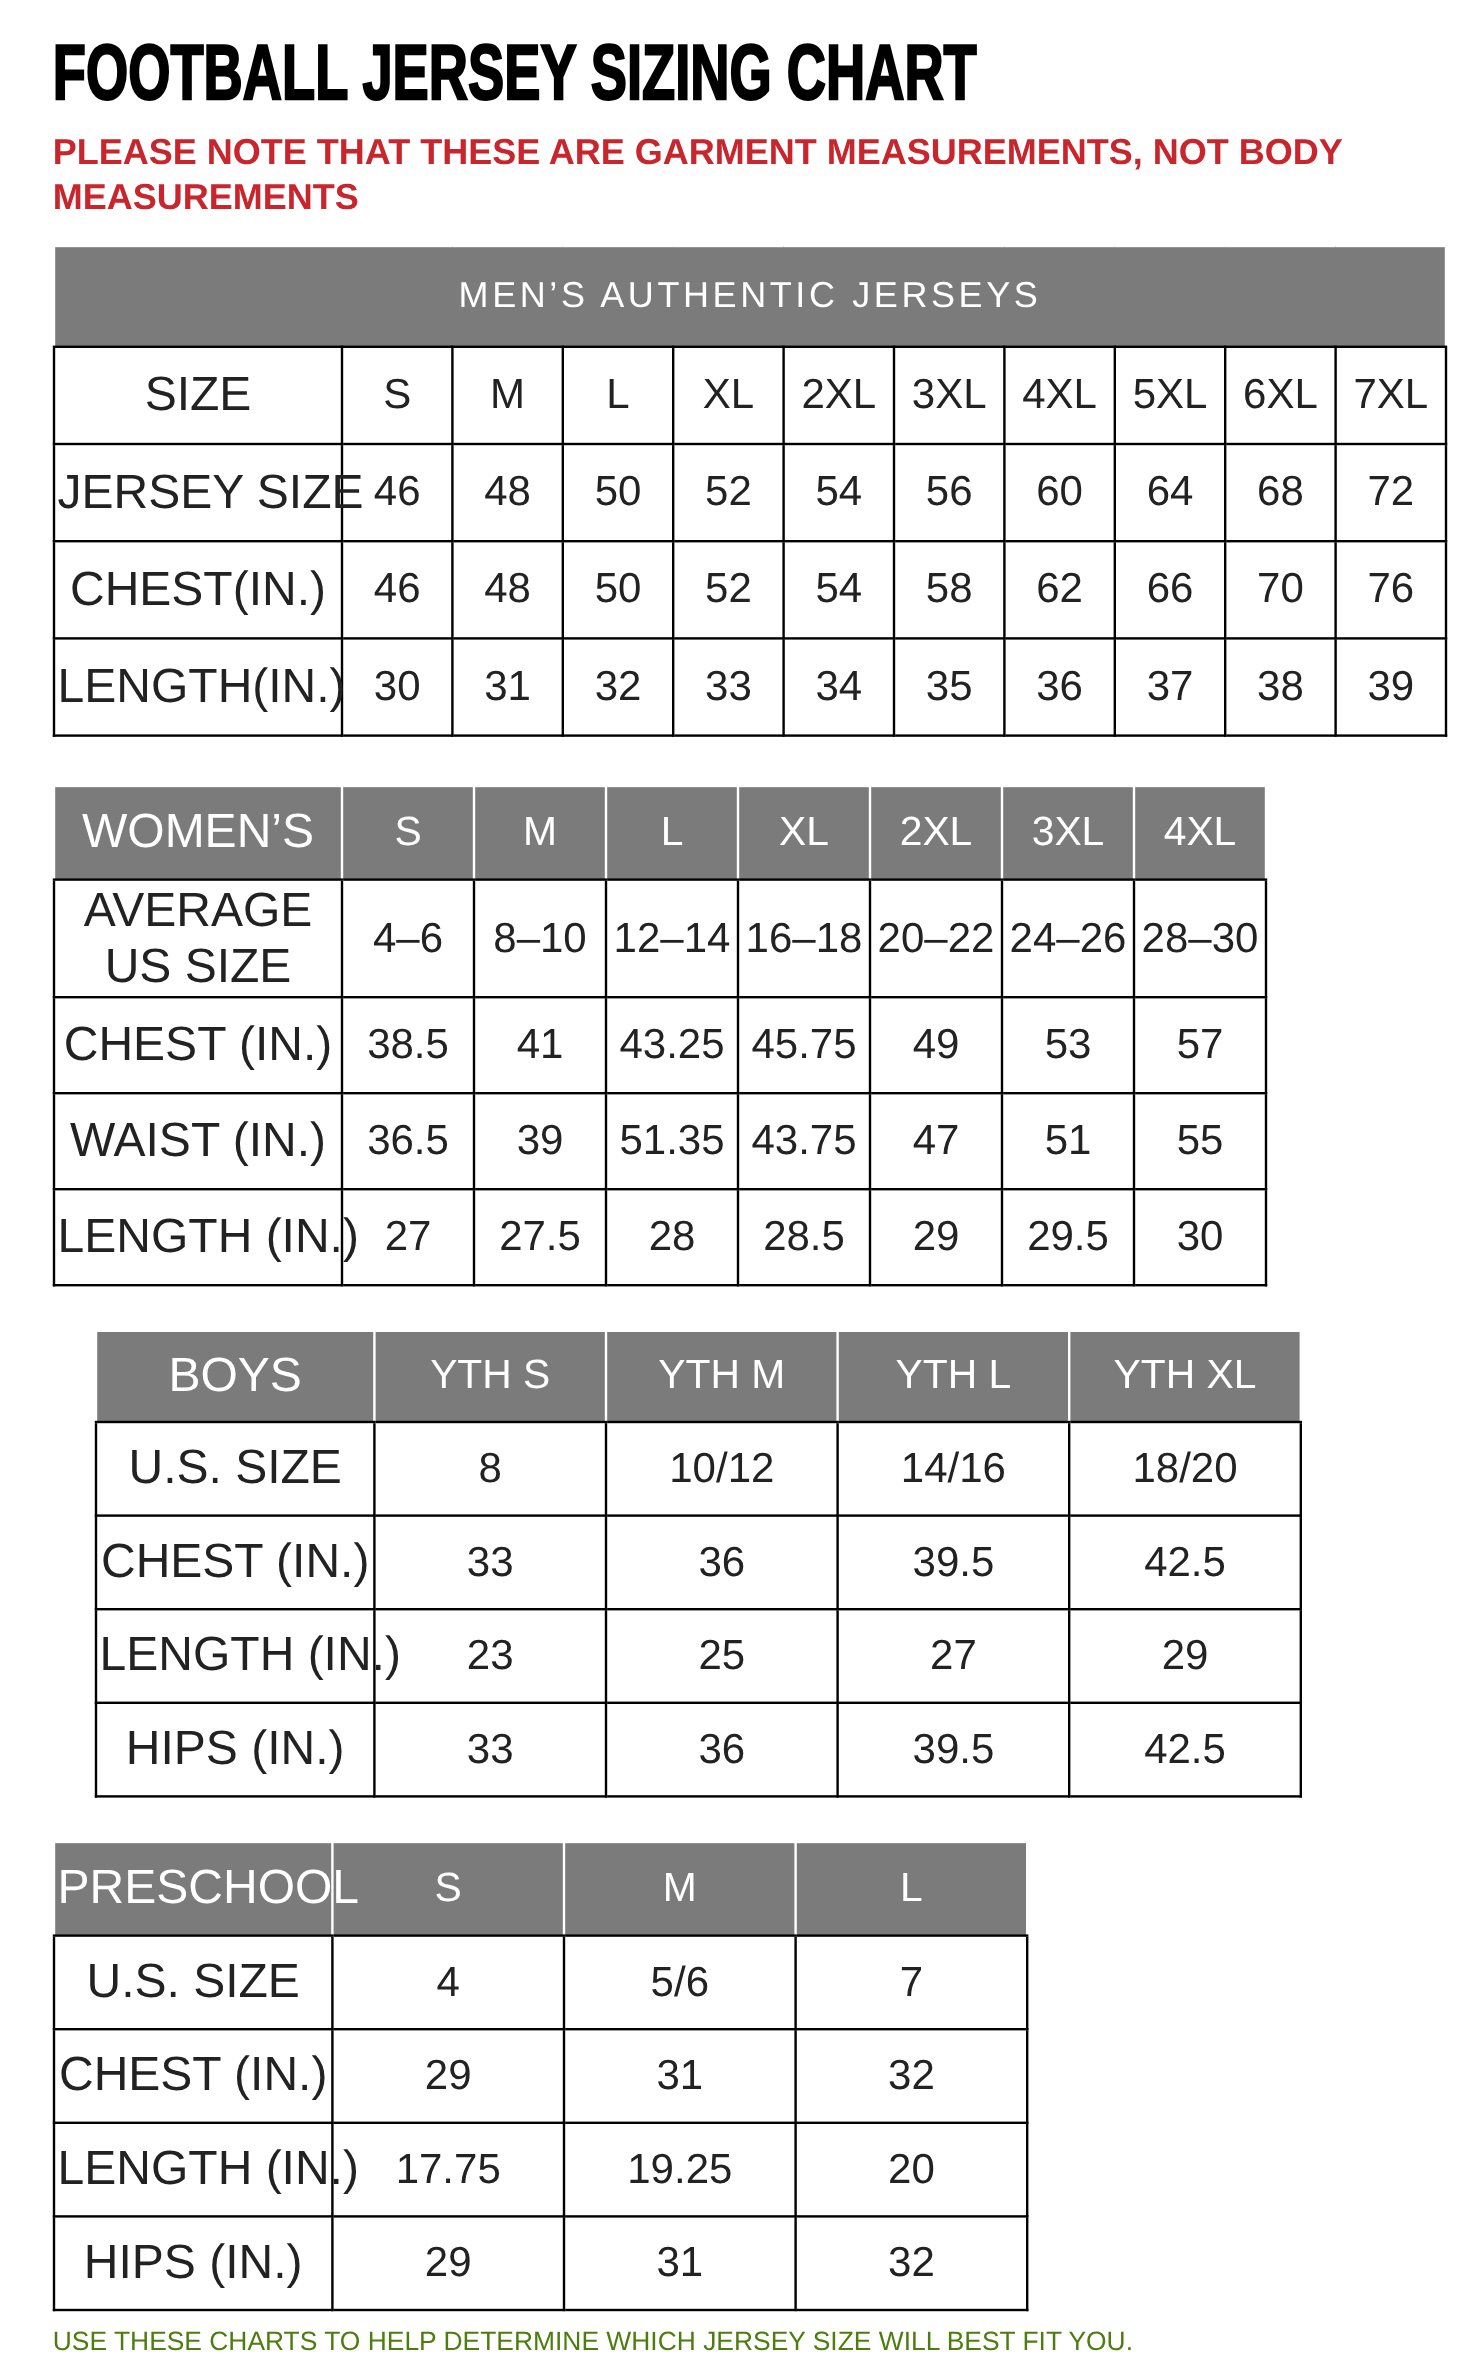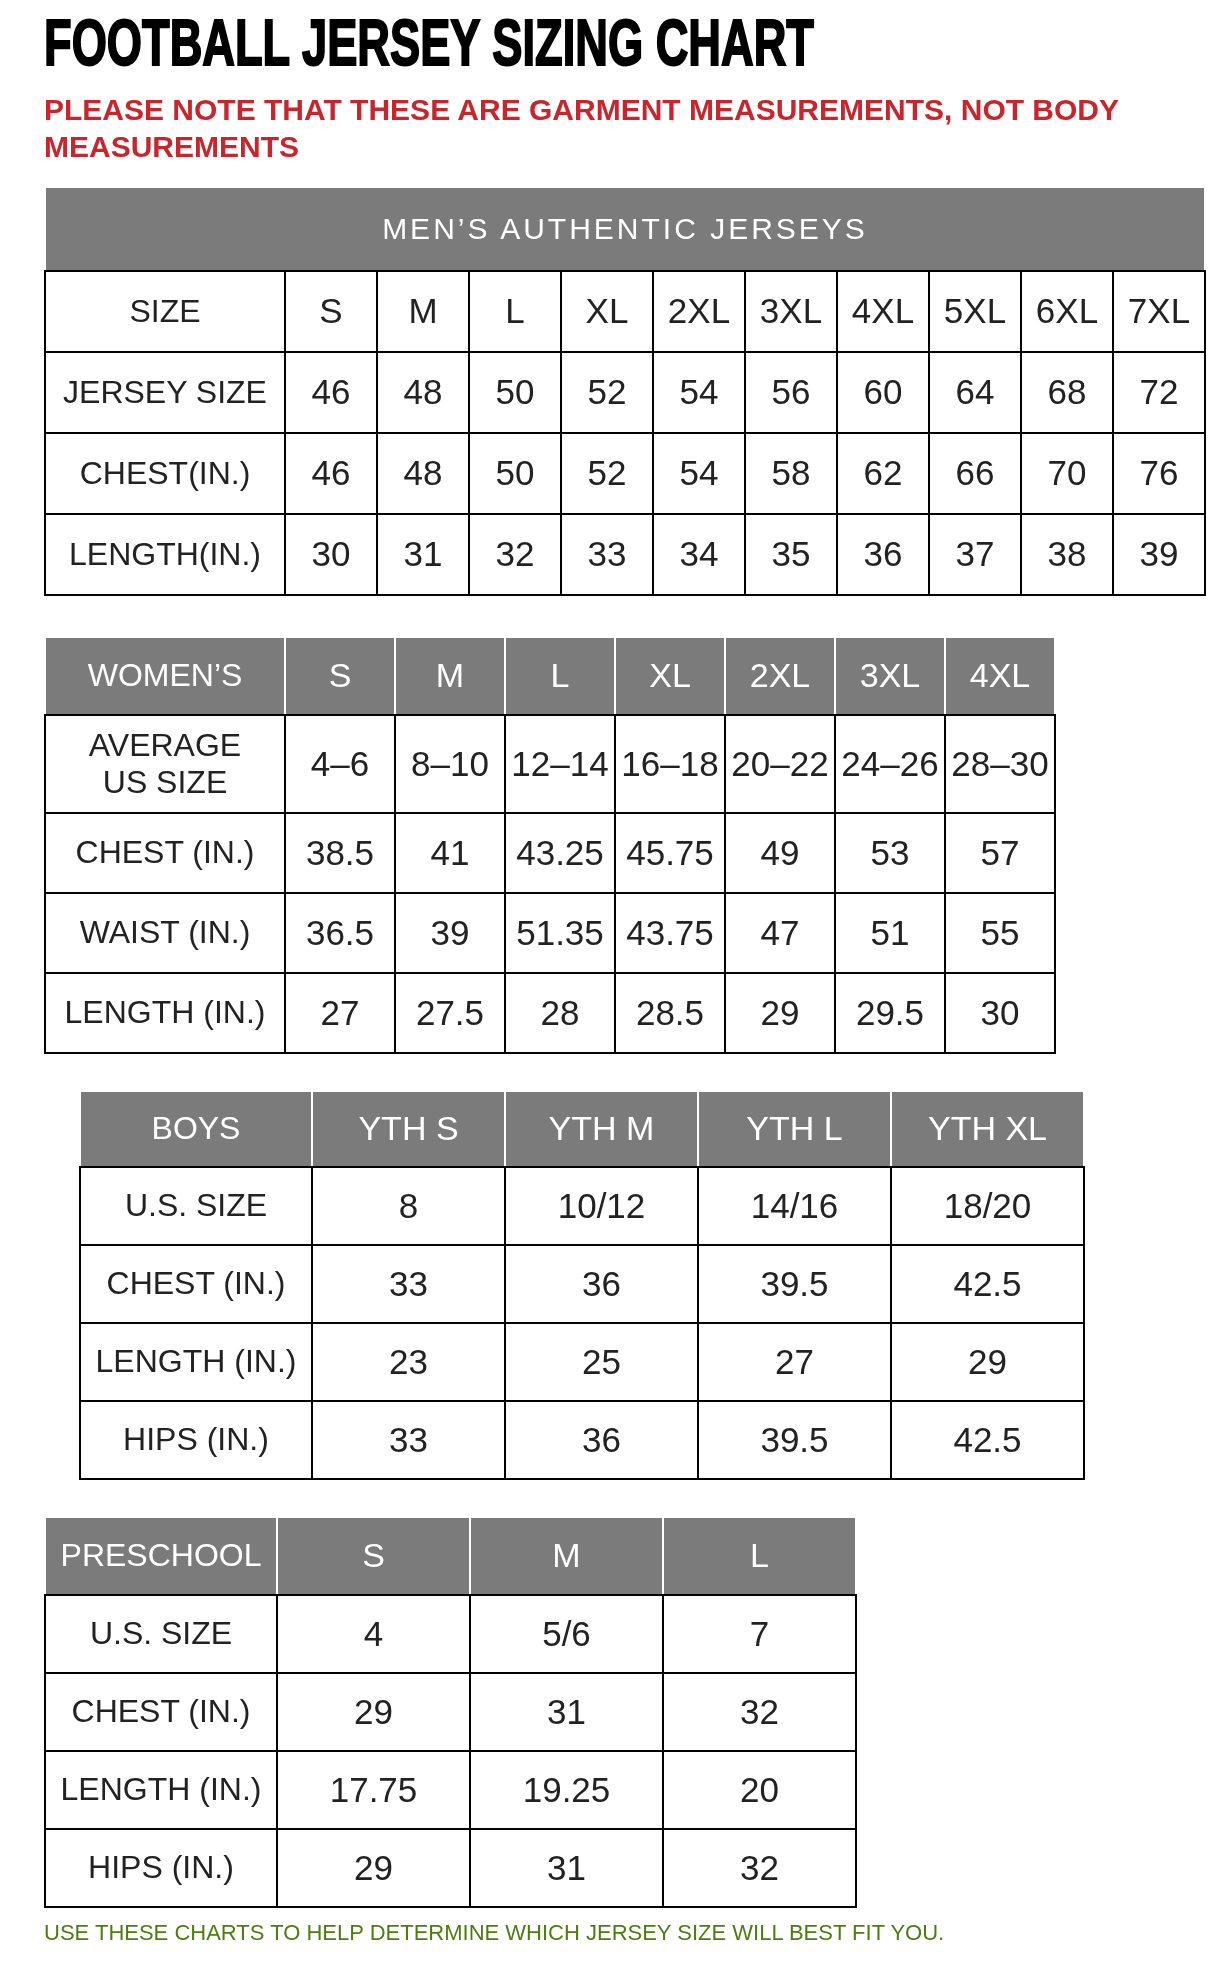--- a/index.html
+++ b/index.html
@@ -2,21 +2,21 @@
 <html><head>
 <meta charset="utf-8">
 <style>
   * { margin:0; padding:0; box-sizing:border-box; }
   html, body { background:#ffffff; }
   body {
     width:1220px; height:1974px; overflow:hidden;
     font-family:"Liberation Sans","DejaVu Sans",sans-serif;
     color:#222222; position:relative;
   }
-  .page { padding:6px 16px 0 44px; }
+  .page { padding:24px 16px 0 44px; }
 
   .page-title {
     font-size:58px; line-height:1.15; font-weight:900; color:#000;
     white-space:nowrap;
     transform:scale(0.78,1.12); transform-origin:left center;
     -webkit-text-stroke:1.8px #000;
     margin-top:4px;
   }
   .note {
     margin-top:14px; max-width:1120px;
@@ -25,21 +25,21 @@
   .footer {
     margin-top:12px; color:#4d7c0f; font-size:22px; line-height:1.2; font-weight:400;
     white-space:nowrap;
   }
 
   table.sz { border-collapse:collapse; table-layout:fixed; }
   table.sz td {
     border:2px solid #000; text-align:center; vertical-align:middle;
     font-size:35px; color:#222; padding:0 2px; overflow:visible;
   }
-  table.sz td.lbl { font-size:32px; white-space:nowrap; }
+  table.sz td.lbl { font-size:40px; white-space:nowrap; }
   table.sz td.lbl.wrap { white-space:pre-line; line-height:1.15; }
 
   tr.gray td, tr.titlebar td {
     background:#7B7B7B; color:#fff;
     border-color:#fff #fff #000 #fff;
     font-size:34px;
   }
   tr.titlebar td { font-size:30px; letter-spacing:3px; }
 
   table.mens { width:1160px; margin-top:20px; }

